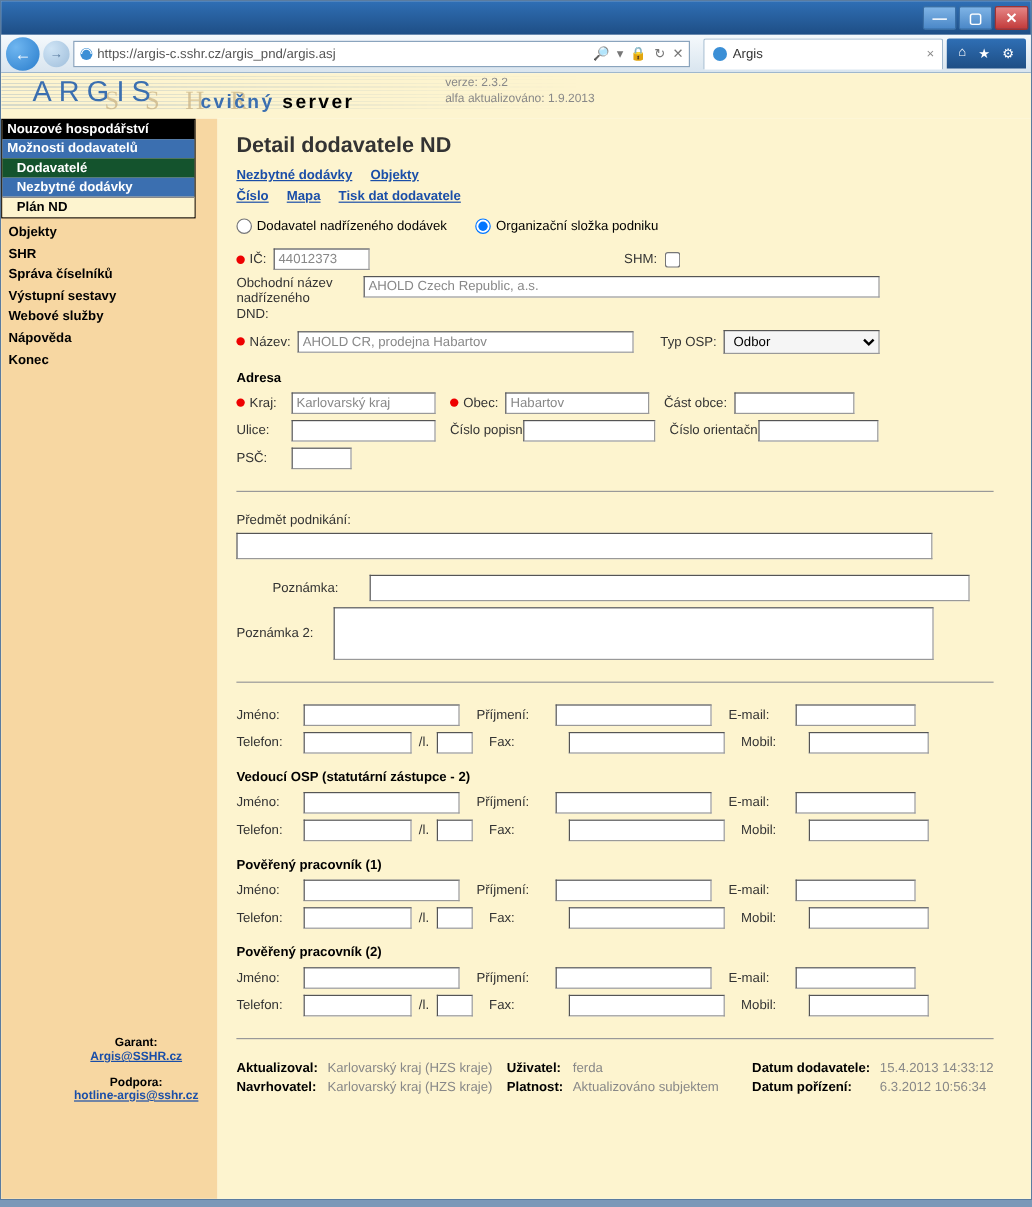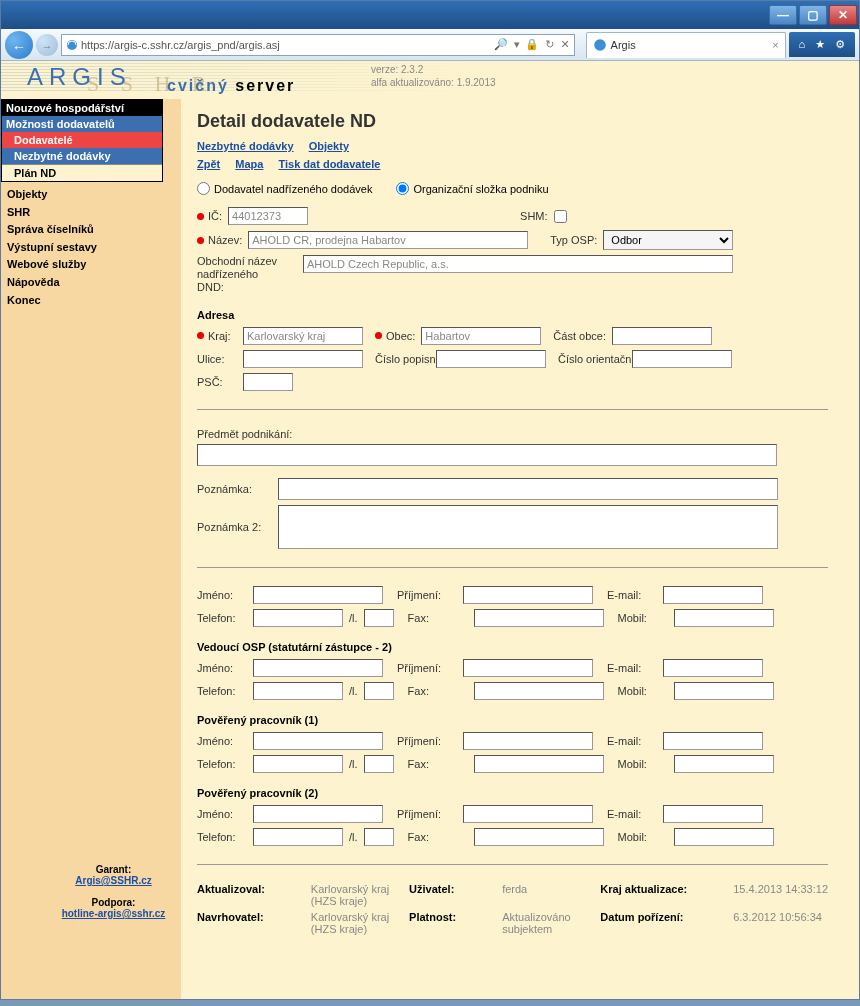--- a/index.html
+++ b/index.html
@@ -33,21 +33,21 @@
   .stat-box { position:absolute; left:370px; top:2px; font-size:10px; color:#888; line-height:1.3;}
   .admin-box { position:absolute; right:4px; top:2px; font-size:10px; line-height:1.3; text-align:left;}
   .admin-box b { font-weight:bold;}
   
   .layout { display:flex;justify-content:center; }
   .sidebar { width:180px; background:#f7d7a2; min-height:900px; padding:0; position:relative;}
   .menu { width:162px; margin:0; border:1px solid #000;}
   .menu-h { background:#000; color:#fff; font-weight:bold; font-size:11px; padding:2px 4px;}
   .menu-sec { background:#3b6fb0; color:#fff; font-weight:bold; font-size:11px; padding:2px 4px;}
   .menu-item { background:#fdf4cf; color:#000; font-weight:bold; font-size:11px; padding:2px 12px;}
-  .menu-item.active { background:#ef4444; color:#fff;}
+  .menu-item.active { background:#14532d; color:#fff;}
   .menu-item.sub2 { padding-left:12px;}
   .menu-border { border-top:1px solid #888;}
   .side-links { padding:4px 6px; font-size:11px; font-weight:bold; color:#000; line-height:1.6;}
   .side-links div { cursor:pointer;}
   .garant { position:absolute; bottom:80px; left:0; right:0; text-align:center; font-size:10px;margin-left:45px;}
   .garant a { color:#1a4ea8; text-decoration:underline; font-weight:bold;}
   
   .main { flex:1; background:#fdf4cf; padding:12px 31px 20px 16px;}
   h2.title { font-size:18px; font-weight:bold; color:#333; margin-bottom:8px;}
   .link-row { margin:6px 0; font-size:11px;}
@@ -67,21 +67,21 @@
   }
   input[type=text][disabled], textarea[disabled] { background:#fff; color:#888;}
   textarea { height:auto; resize:none;}
   select { height:20px; color:#000; background:#f5f5f5;}
   
   .section-h { font-weight:bold; font-size:11px; margin:14px 0 6px 0;}
   hr.sep { border:none; border-top:1px solid #999; margin:18px 0;}
   
   .footer-grid { display:grid; grid-template-columns: auto 1fr auto 1fr auto auto; gap:4px 8px; font-size:11px; align-items:start; margin-top:10px;}
   .footer-grid .k { font-weight:bold;}
-  .footer-grid .v { color:#888;margin-left:38px;}
+  .footer-grid .v { color:#888;}
   
   .stripes {
     position:absolute; left:0; top:0; width:540px; height:30px;
     background: repeating-linear-gradient( 0deg, #3b6fb0 0 1px, transparent 1px 3px);
     -webkit-mask: linear-gradient(90deg, rgba(0,0,0,0.4), transparent 90%);
     opacity:0.5; pointer-events:none;
   }
 </style>
 </head>
 <body>
@@ -171,21 +171,21 @@
       </div>
 
       <div class="main">
         <h2 class="title">Detail dodavatele ND</h2>
 
         <div class="link-row">
           <a href="#">Nezbytné dodávky</a>
           <a href="#">Objekty</a>
         </div>
         <div class="link-row">
-          <a href="#">Zpět</a>
+          <a href="#">Číslo</a>
           <a href="#">Mapa</a>
           <a href="#">Tisk dat dodavatele</a>
         </div>
 
         <div class="radio-row">
           <label>
               <input type="radio" name="typ" style=""> 
               <span>Dodavatel nadřízeného dodávek</span>
             </label>
           <label>
@@ -198,40 +198,40 @@
           <span class="lbl">
               <span class="req"></span>
               <span>IČ:</span>
             </span>
           <input type="text" style="width: 80px;" disabled="" value="44012373">
           <span style="flex:0 0 200px"></span>
           <span class="lbl light">SHM:</span>
           <input type="checkbox" style="">
         </div>
 
+        <div class="form-row" style="align-items:flex-start;">
+          <span class="lbl light" style="width:100px;line-height:1.2;">
+            <span style="display:block"><span>Obchodní název</span><br><span>nadřízeného</span><br><span>DND:</span></span>
+          </span>
+          <input type="text" style="width: 430px;" disabled="" value="AHOLD Czech Republic, a.s.">
+        </div>
+
         <div class="form-row">
           <span class="lbl">
               <span class="req"></span>
               <span>Název:</span>
             </span>
           <input type="text" style="width: 280px;" disabled="" value="AHOLD CR, prodejna Habartov">
           <span style="flex:0 0 10px"></span>
           <span class="lbl light">Typ OSP:</span>
           <select style="width:130px">
             <option>Odbor</option>
           </select>
         </div>
 
-        <div class="form-row" style="align-items:flex-start;">
-          <span class="lbl light" style="width:100px;line-height:1.2;">
-            <span style="display:block"><span>Obchodní název</span><br><span>nadřízeného</span><br><span>DND:</span></span>
-          </span>
-          <input type="text" style="width: 430px;" disabled="" value="AHOLD Czech Republic, a.s.">
-        </div>
-
         <div class="section-h">Adresa</div>
 
         <div class="form-row">
           <span class="lbl" style="width:40px">
               <span class="req"></span>
               <span>Kraj:</span>
             </span>
           <input type="text" style="width: 120px;" disabled="" value="Karlovarský kraj">
           <span class="lbl" style="margin-left:6px">
               <span class="req"></span>
@@ -258,21 +258,21 @@
         <div class="form-row">
           <span class="lbl light" style="width:40px">PSČ:</span>
           <input type="text" style="width: 50px;">
         </div>
 
         <hr class="sep">
 
         <div class="lbl light" style="margin-bottom:4px">Předmět podnikání:</div>
         <textarea style="width: 580px; height: 22px;"></textarea>
 
-        <div class="form-row" style="margin-top:10px;">
+        <div class="form-row" style="margin-top:10px;margin-left:30px;">
           <span class="lbl light" style="width:75px">Poznámka:</span>
           <textarea style="width: 500px; height: 22px;"></textarea>
         </div>
         <div class="form-row">
           <span class="lbl light" style="width:75px">Poznámka 2:</span>
           <textarea style="width: 500px; height: 44px;"></textarea>
         </div>
 
         <hr class="sep">
 
@@ -360,21 +360,21 @@
           <input type="text" style="width: 100px;">
         </div>
 
         <hr class="sep">
 
         <div class="footer-grid">
           <span class="k">Aktualizoval:</span>
           <span class="v">Karlovarský kraj (HZS kraje)</span>
           <span class="k">Uživatel:</span>
           <span class="v">ferda</span>
-          <span class="k">Kraj aktualizace:</span>
+          <span class="k">Datum dodavatele:</span>
           <span class="v">15.4.2013 14:33:12</span>
 
           <span class="k">Navrhovatel:</span>
           <span class="v">Karlovarský kraj (HZS kraje)</span>
           <span class="k">Platnost:</span>
           <span class="v">Aktualizováno subjektem</span>
           <span class="k">Datum pořízení:</span>
           <span class="v">6.3.2012 10:56:34</span>
         </div>
 

